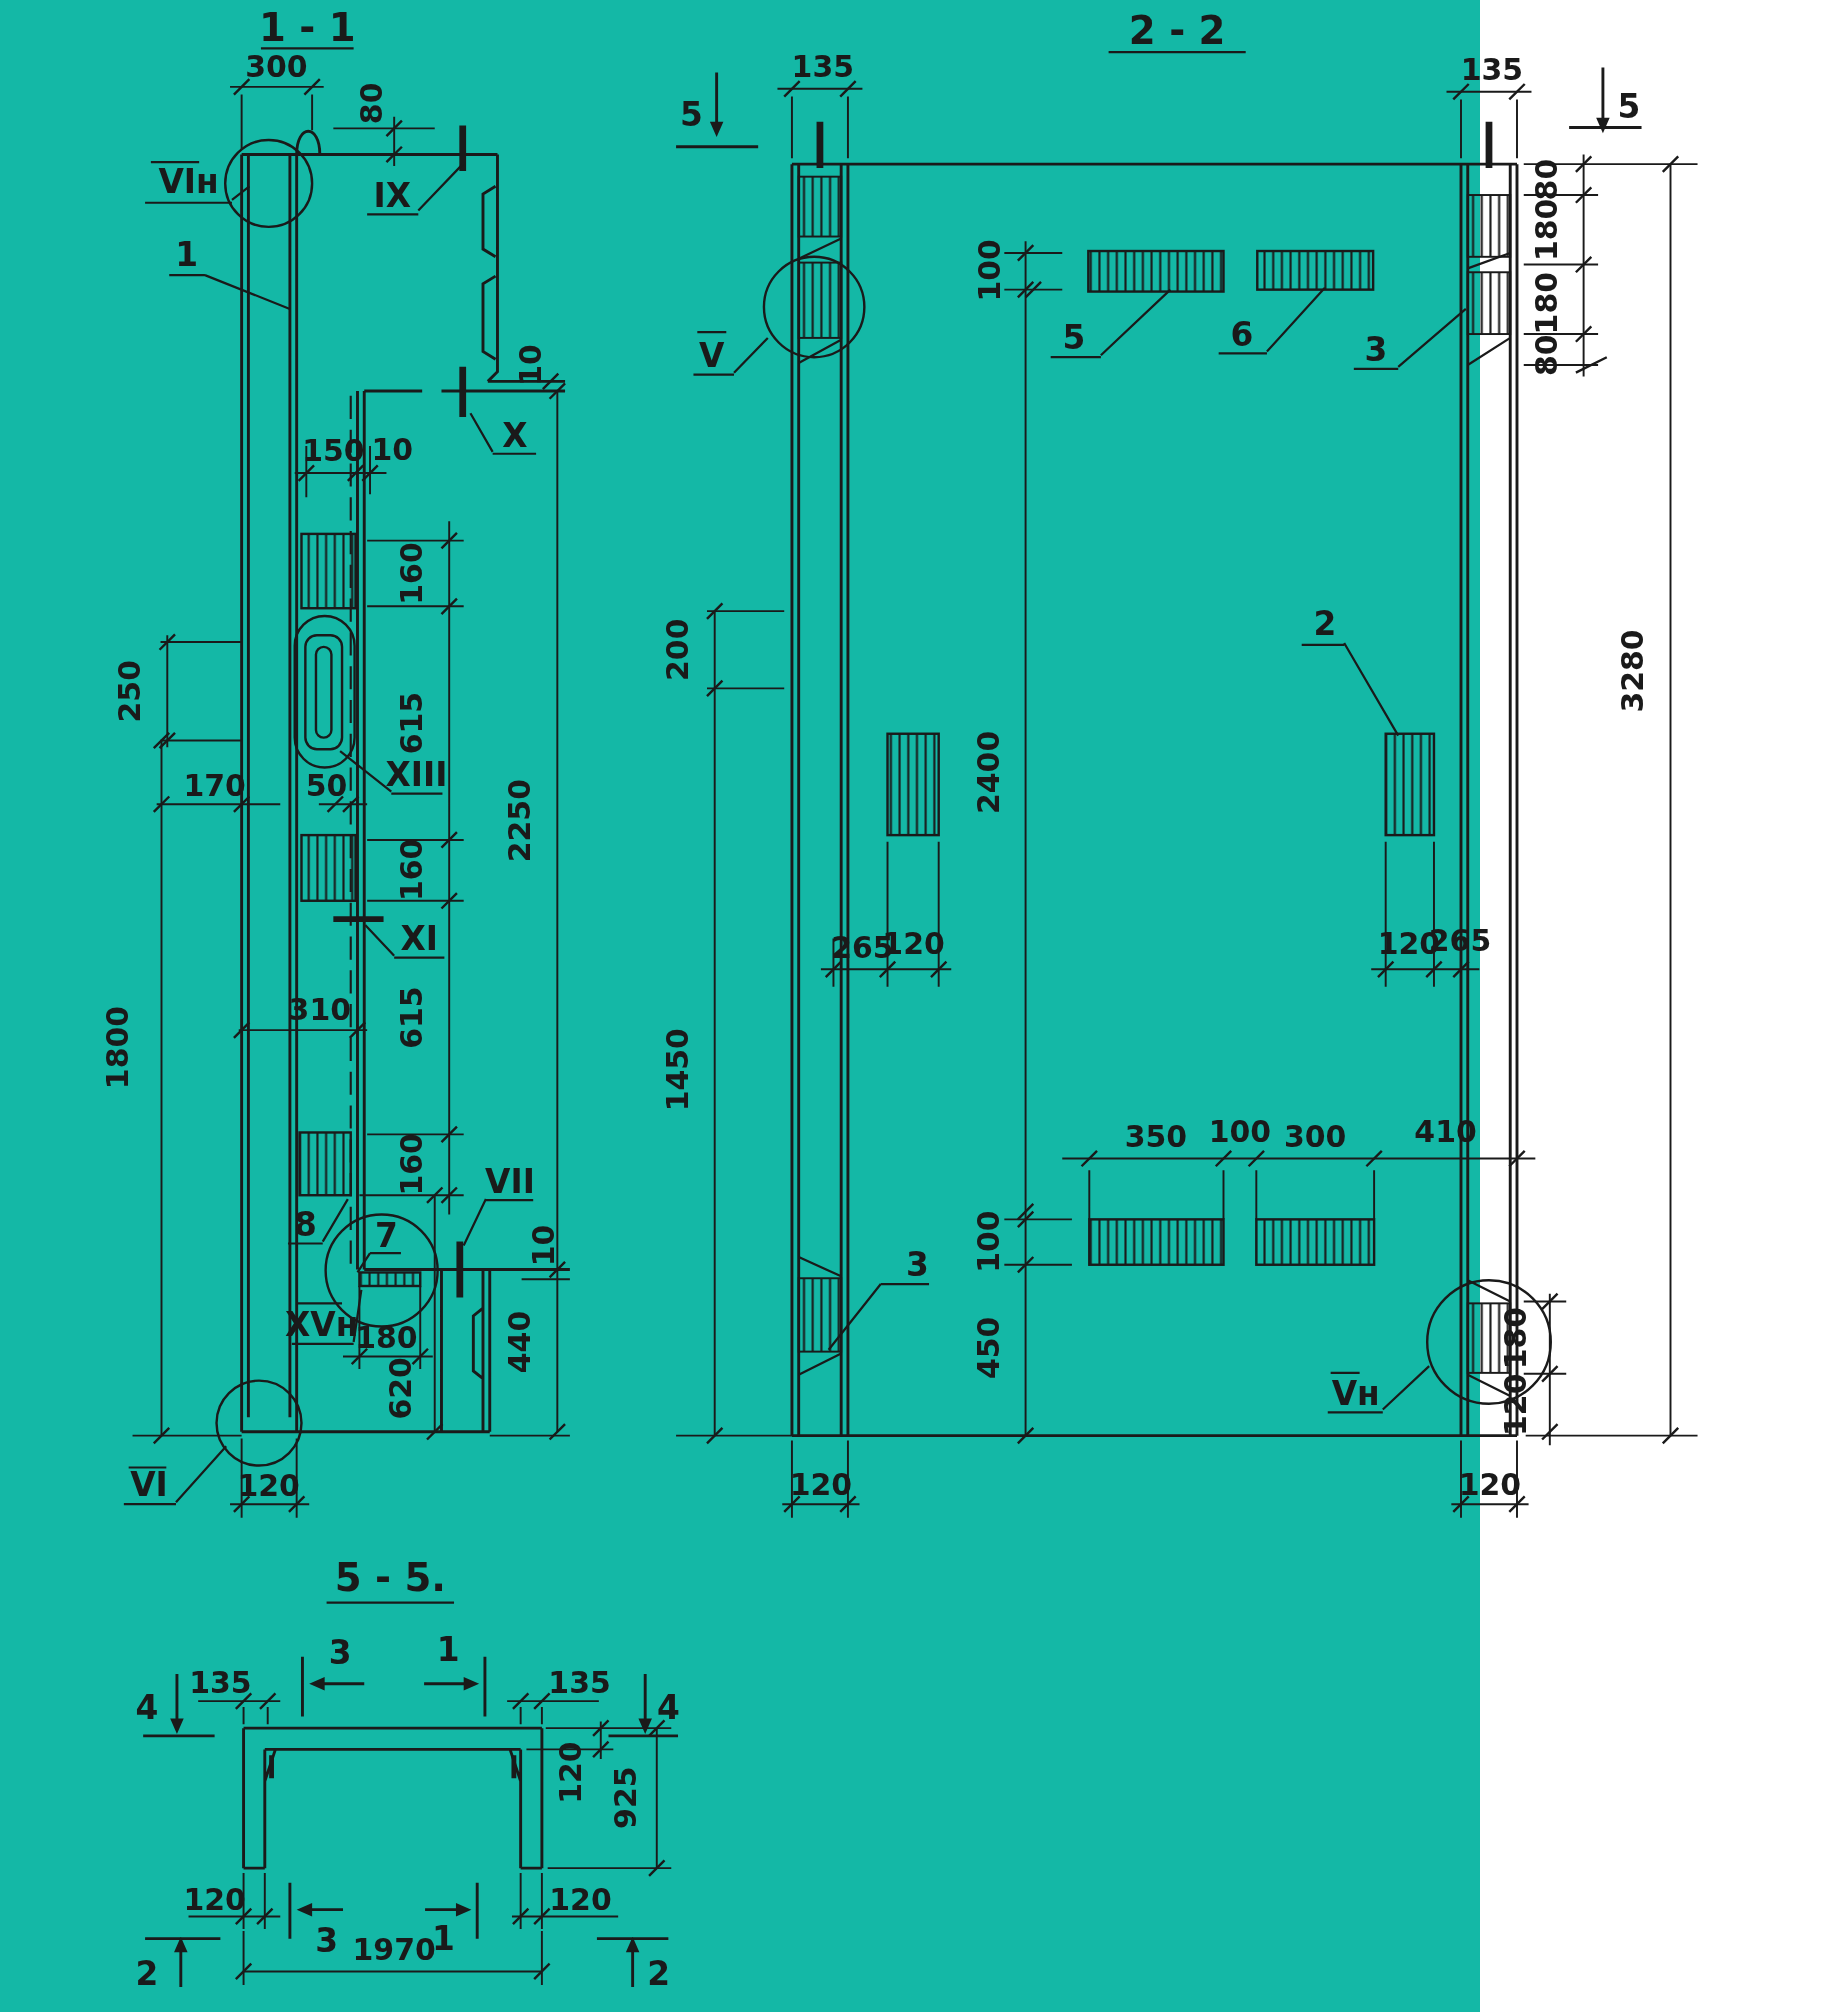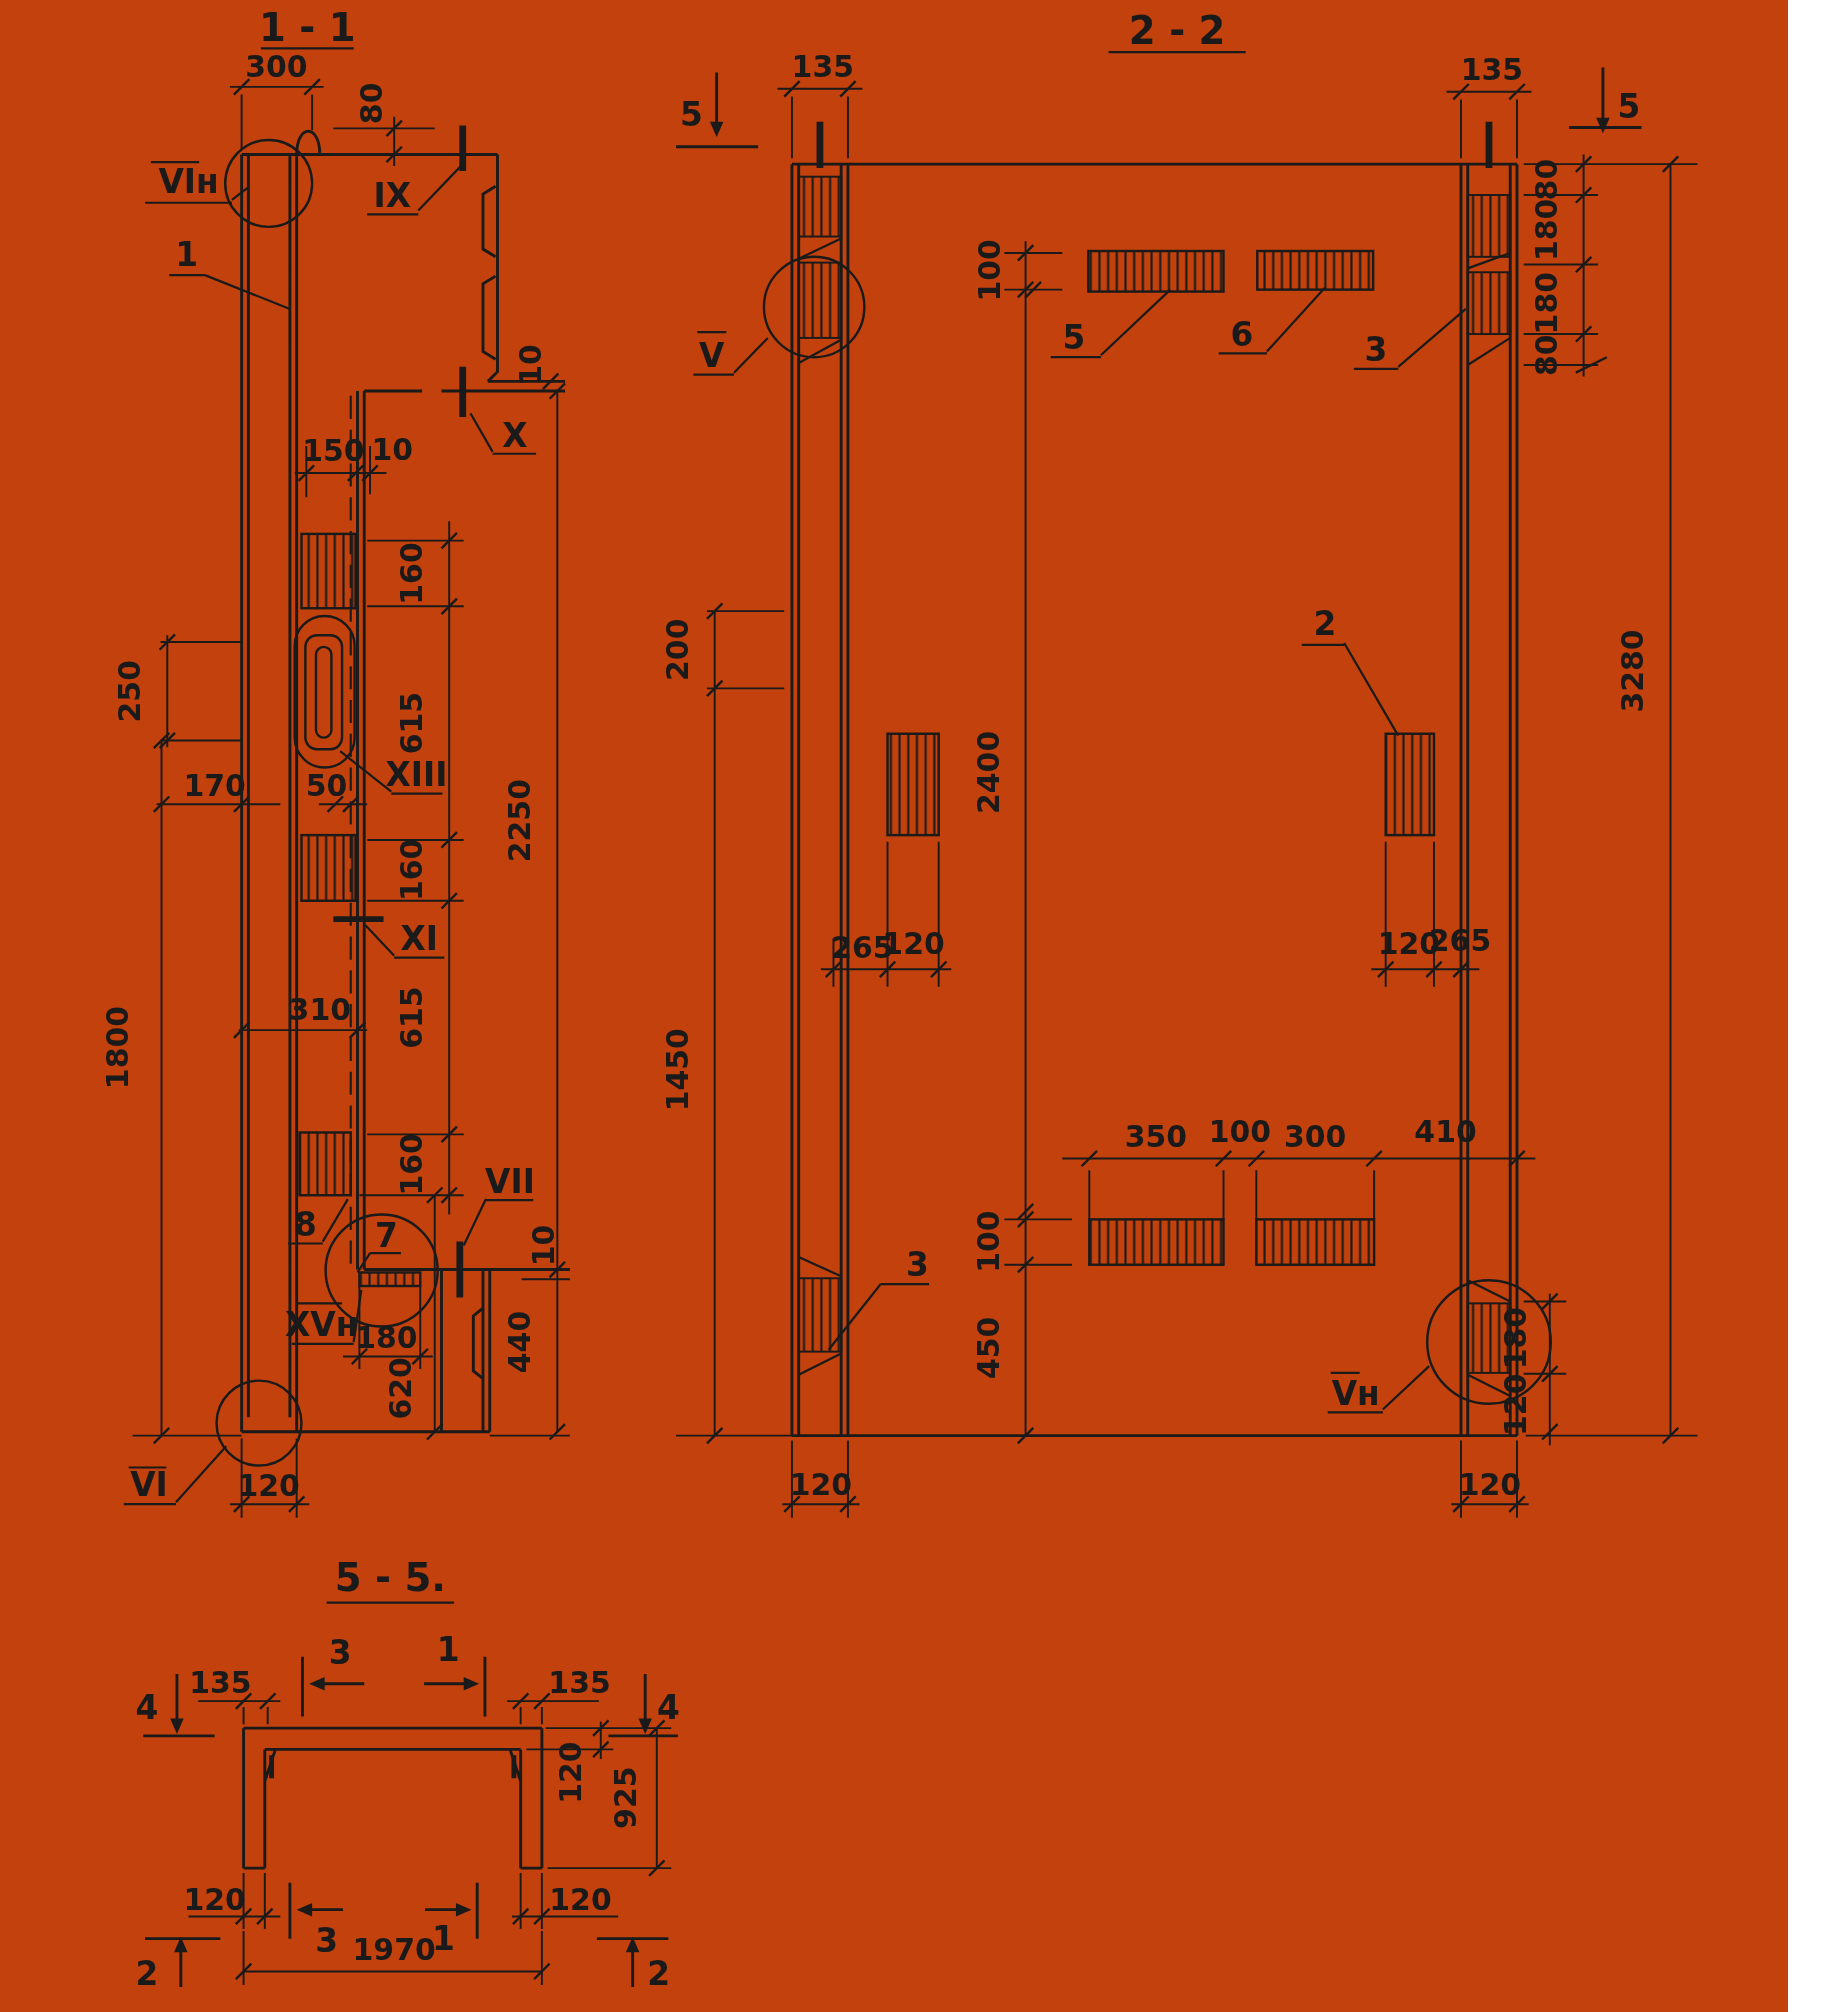--- a/index.html
+++ b/index.html
@@ -1,16 +1,16 @@
 <!DOCTYPE html>
 <html><head>
 <meta charset="utf-8">
 <style>
   html,body{margin:0;padding:0;background:#ffffff;}
-  .page{width:1788px;height:2012px;position:relative;background:#c2410c;}
+  .page{width:1480px;height:2012px;position:relative;background:#14b8a6;}
   svg text{font-family:"DejaVu Sans",sans-serif;font-weight:bold;fill:#1a1a1a;}
   .d{font-size:31px;}
   .t{font-size:40px;}
   .m{font-size:34px;}
 </style>
 </head>
 <body>
 
 <div class="page">
 <svg width="1832" height="2012" viewBox="0 0 1897 2084" xmlns="http://www.w3.org/2000/svg">

